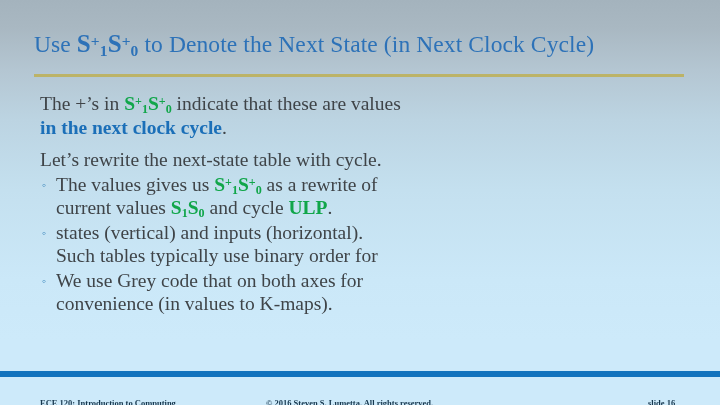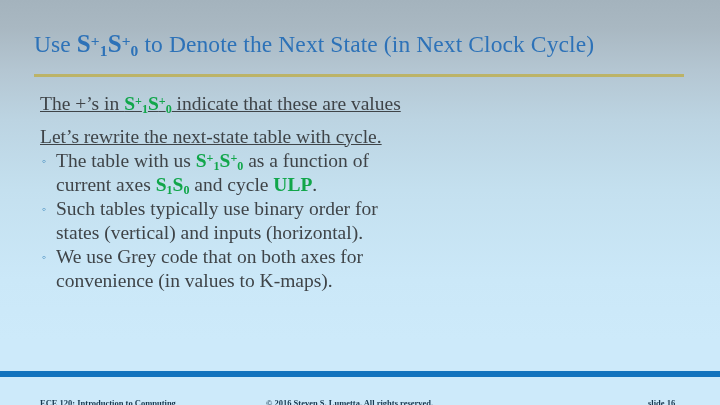--- a/index.html
+++ b/index.html
@@ -72,21 +72,20 @@
     left: 38px;
     top: 92px;
     width: 650px;
     color: #3f4448;
   }
   .para {
     font-size: 19.5px;
     line-height: 23.5px;
     color: #3f4448;
     margin: 0 0 0 0;
-    text-decoration: underline;
   }
   .para.lvl1 {
     padding-left: 2px;
     margin-top: 0;
   }
   .gap {
     height: 9px;
   }
   .bullet-row {
     display: flex;
@@ -158,39 +157,40 @@
 
   <div id="title-block">
     <div id="slide-title"><span>Use </span><span class="sym"><span>S</span><span class="sup">+</span><span class="sub">1</span></span><span class="sym"><span>S</span><span class="sup">+</span><span class="sub">0</span></span><span> to Denote the Next State (in Next Clock Cycle)</span></div>
   </div>
   <div id="title-rule"></div>
 
   <div id="body-block">
 
     <div class="para lvl1">
       <span class="nowrapline"><span>The +’s in </span><b class="green"><span>S</span><span class="sup">+</span><span class="sub">1</span></b><b class="green"><span>S</span><span class="sup">+</span><span class="sub">0</span></b><span> indicate that these are values</span></span>
+      <span class="nowrapline"><b class="blue">in the next clock cycle</b><span>.</span></span>
     </div>
 
     <div class="gap"></div>
 
     <div class="para lvl1">Let’s rewrite the next-state table with cycle.</div>
 
     <div class="bullet-row">
       <span class="bullet-mark">◦</span>
       <span class="bullet-text">
-        <span class="nowrapline"><span>The table with us </span><b class="green"><span>S</span><span class="sup">+</span><span class="sub">1</span></b><b class="green"><span>S</span><span class="sup">+</span><span class="sub">0</span></b><span> as a function of</span></span>
-        <span class="nowrapline"><span>current axes </span><b class="green"><span>S</span><span class="sub">1</span></b><b class="green"><span>S</span><span class="sub">0</span></b><span> and cycle </span><b class="green">ULP</b><span>.</span></span>
+        <span class="nowrapline"><span>The values gives us </span><b class="green"><span>S</span><span class="sup">+</span><span class="sub">1</span></b><b class="green"><span>S</span><span class="sup">+</span><span class="sub">0</span></b><span> as a rewrite of</span></span>
+        <span class="nowrapline"><span>current values </span><b class="green"><span>S</span><span class="sub">1</span></b><b class="green"><span>S</span><span class="sub">0</span></b><span> and cycle </span><b class="green">ULP</b><span>.</span></span>
       </span>
     </div>
 
     <div class="bullet-row">
       <span class="bullet-mark">◦</span>
       <span class="bullet-text">
+        <span class="nowrapline">states (vertical) and inputs (horizontal).</span>
         <span class="nowrapline">Such tables typically use binary order for</span>
-        <span class="nowrapline">states (vertical) and inputs (horizontal).</span>
       </span>
     </div>
 
     <div class="bullet-row">
       <span class="bullet-mark">◦</span>
       <span class="bullet-text">
         <span class="nowrapline">We use Grey code that on both axes for</span>
         <span class="nowrapline">convenience (in values to K-maps).</span>
       </span>
     </div>

